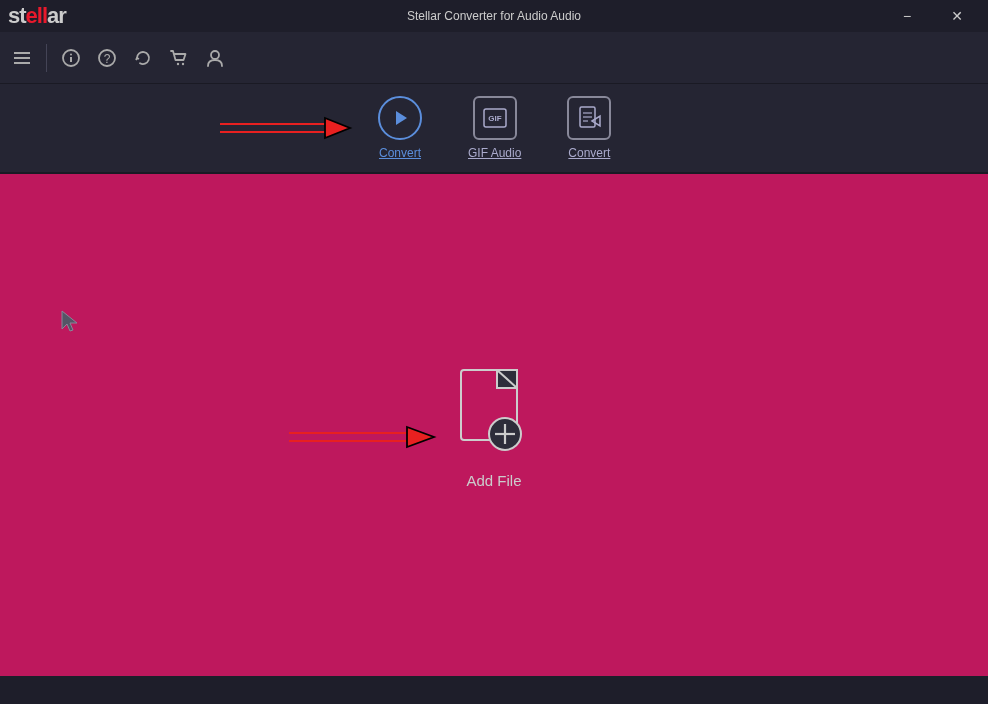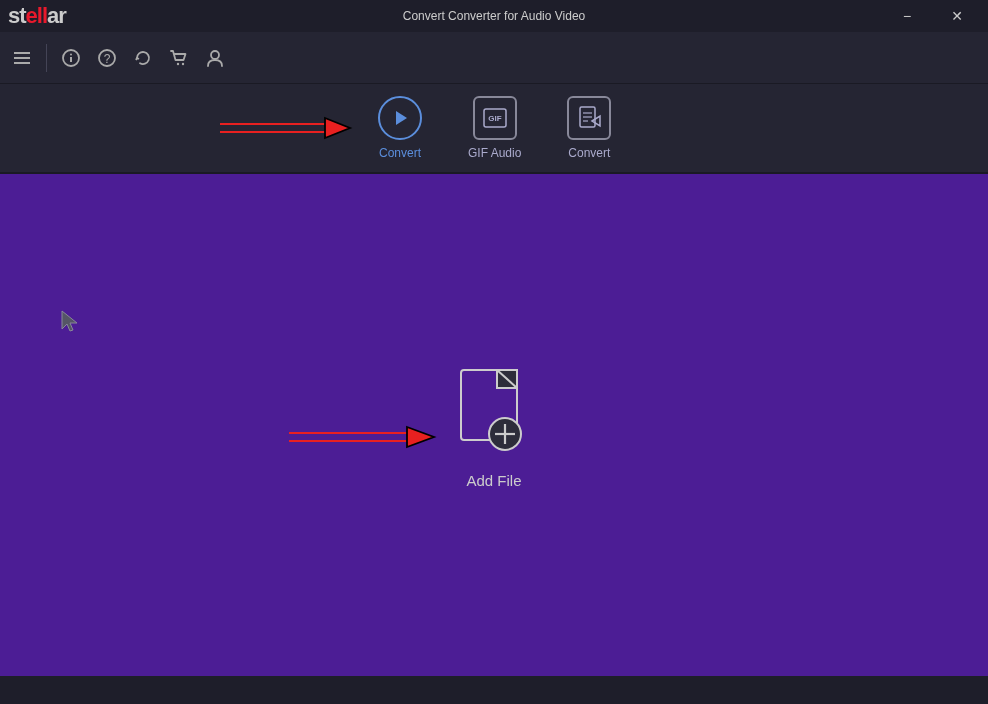--- a/index.html
+++ b/index.html
@@ -133,34 +133,35 @@
       justify-content: center;
       color: #aaaacc;
     }
     .tool-icon-wrap.square {
       border-radius: 6px;
     }
     .tool-label {
       font-size: 12px;
       color: #aaaacc;
       white-space: nowrap;
+      text-decoration: underline;
     }
 
     
     svg {
       fill: none;
       stroke: currentColor;
       stroke-width: 1.8;
     }
 
     
     .main-content {
       width: 100%;
       height: calc(704px - 32px - 52px - 90px - 28px);
-      background: #4c1d95;
+      background: #be185d;
       display: flex;
       align-items: center;
       justify-content: center;
       flex-direction: column;
       gap: 12px;
     }
 
     
     .add-file-area {
       display: flex;
@@ -191,21 +192,21 @@
   </style>
 </head>
 <body>
 
 <div class="title-bar">
   <div class="logo">
     <span class="logo-text">
       st<span class="ell">ell</span>ar
     </span>
   </div>
-  <span class="title-bar-title">Convert Converter for Audio Video</span>
+  <span class="title-bar-title">Stellar Converter for Audio Audio</span>
   <div class="title-bar-controls">
     <button class="title-btn">−</button>
     <button class="title-btn close">✕</button>
   </div>
 </div>
 
 <div class="menu-bar">
 
   <div class="menu-icon">
     <svg width="20" height="20" viewBox="0 0 20 20">

